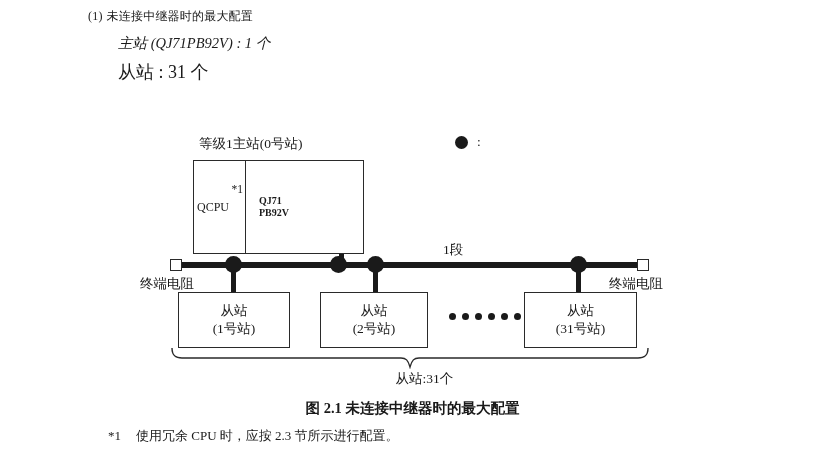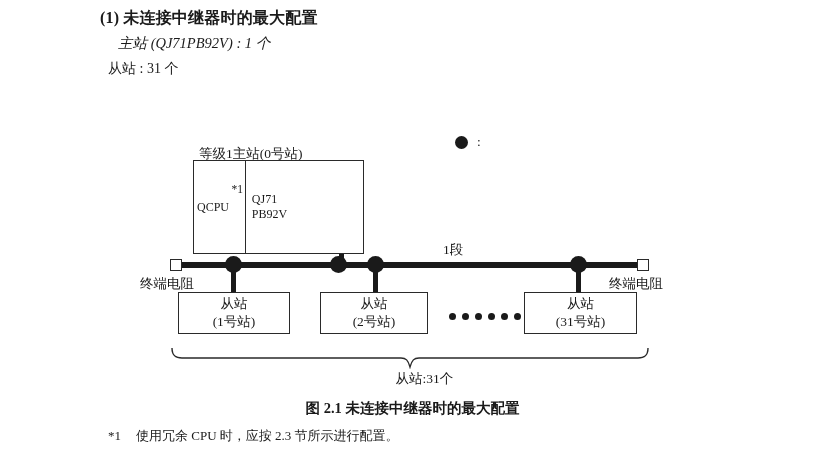--- a/index.html
+++ b/index.html
@@ -15,39 +15,38 @@
     color: #1a1a1a;
     overflow: hidden;
   }
 
   .abs { position: absolute; }
 
   
   #heading {
     left: 88px;
     top: 8px;
-    font-size: 16px;
-    font-weight: bold;
+    font-size: 12px;
+    font-weight: normal;
     letter-spacing: 0.2px;
     white-space: nowrap;
-    margin-left: 12px;
   }
   #heading .num { margin-right: 4px; }
 
   #spec-master {
     left: 118px;
     top: 34px;
     font-size: 14.5px;
     white-space: nowrap;
     font-style: italic;
   }
   #spec-slave {
-    left: 108px;
+    left: 118px;
     top: 60px;
-    font-size: 14px;
+    font-size: 18px;
     white-space: nowrap;
   }
 
   
   #legend {
     left: 455px;
     top: 134px;
     display: flex;
     align-items: center;
     white-space: nowrap;
@@ -58,21 +57,21 @@
     border-radius: 50%;
     background: #1a1a1a;
     display: inline-block;
     margin-right: 9px;
   }
   #legend .colon { margin-right: 4px; }
 
   
   #rack-caption {
     left: 199px;
-    top: 145px;
+    top: 135px;
     font-size: 13.5px;
     white-space: nowrap;
   }
 
   #rack {
     left: 193px;
     top: 160px;
     width: 171px;
     height: 94px;
     border: 1.4px solid #2a2a2a;
@@ -83,22 +82,22 @@
     position: relative;
     box-sizing: border-box;
     display: flex;
     align-items: center;
     justify-content: center;
     font-size: 13.5px;
   }
   #rack .cell.psu   { width: 74px; border-right: 1.4px solid #2a2a2a; }
   #rack .cell.cpu   { width: 52px; border-right: 1.4px solid #2a2a2a;
                       justify-content: flex-start; padding-left: 3px; font-size: 12px; }
-  #rack .cell.netw  { width: 43px; justify-content: center;
-                      padding-left: 4px; font-size: 12px; line-height: 1.25; }
+  #rack .cell.netw  { width: 43px; justify-content: flex-end;
+                      padding-left: 4px; font-size: 10px; line-height: 1.25; font-weight: bold; }
   #rack .footnote-mark {
     position: absolute;
     right: 2px;
     top: 22px;
     font-size: 11.5px;
   }
 
   
   #rack-lead {
     left: 339px;
@@ -148,21 +147,21 @@
     background: #1a1a1a;
     top: 266px;
     height: 27px;
   }
   #drop-1 { left: 231px; }
   #drop-2 { left: 373px; }
   #drop-3 { left: 576px; }
 
   
   .slave {
-    height: 42px;
+    height: 56px;
     border: 1.4px solid #2a2a2a;
     box-sizing: border-box;
     top: 292px;
     display: flex;
     flex-direction: column;
     align-items: center;
     justify-content: center;
     font-size: 13.5px;
     line-height: 1.35;
     background: #ffffff;

